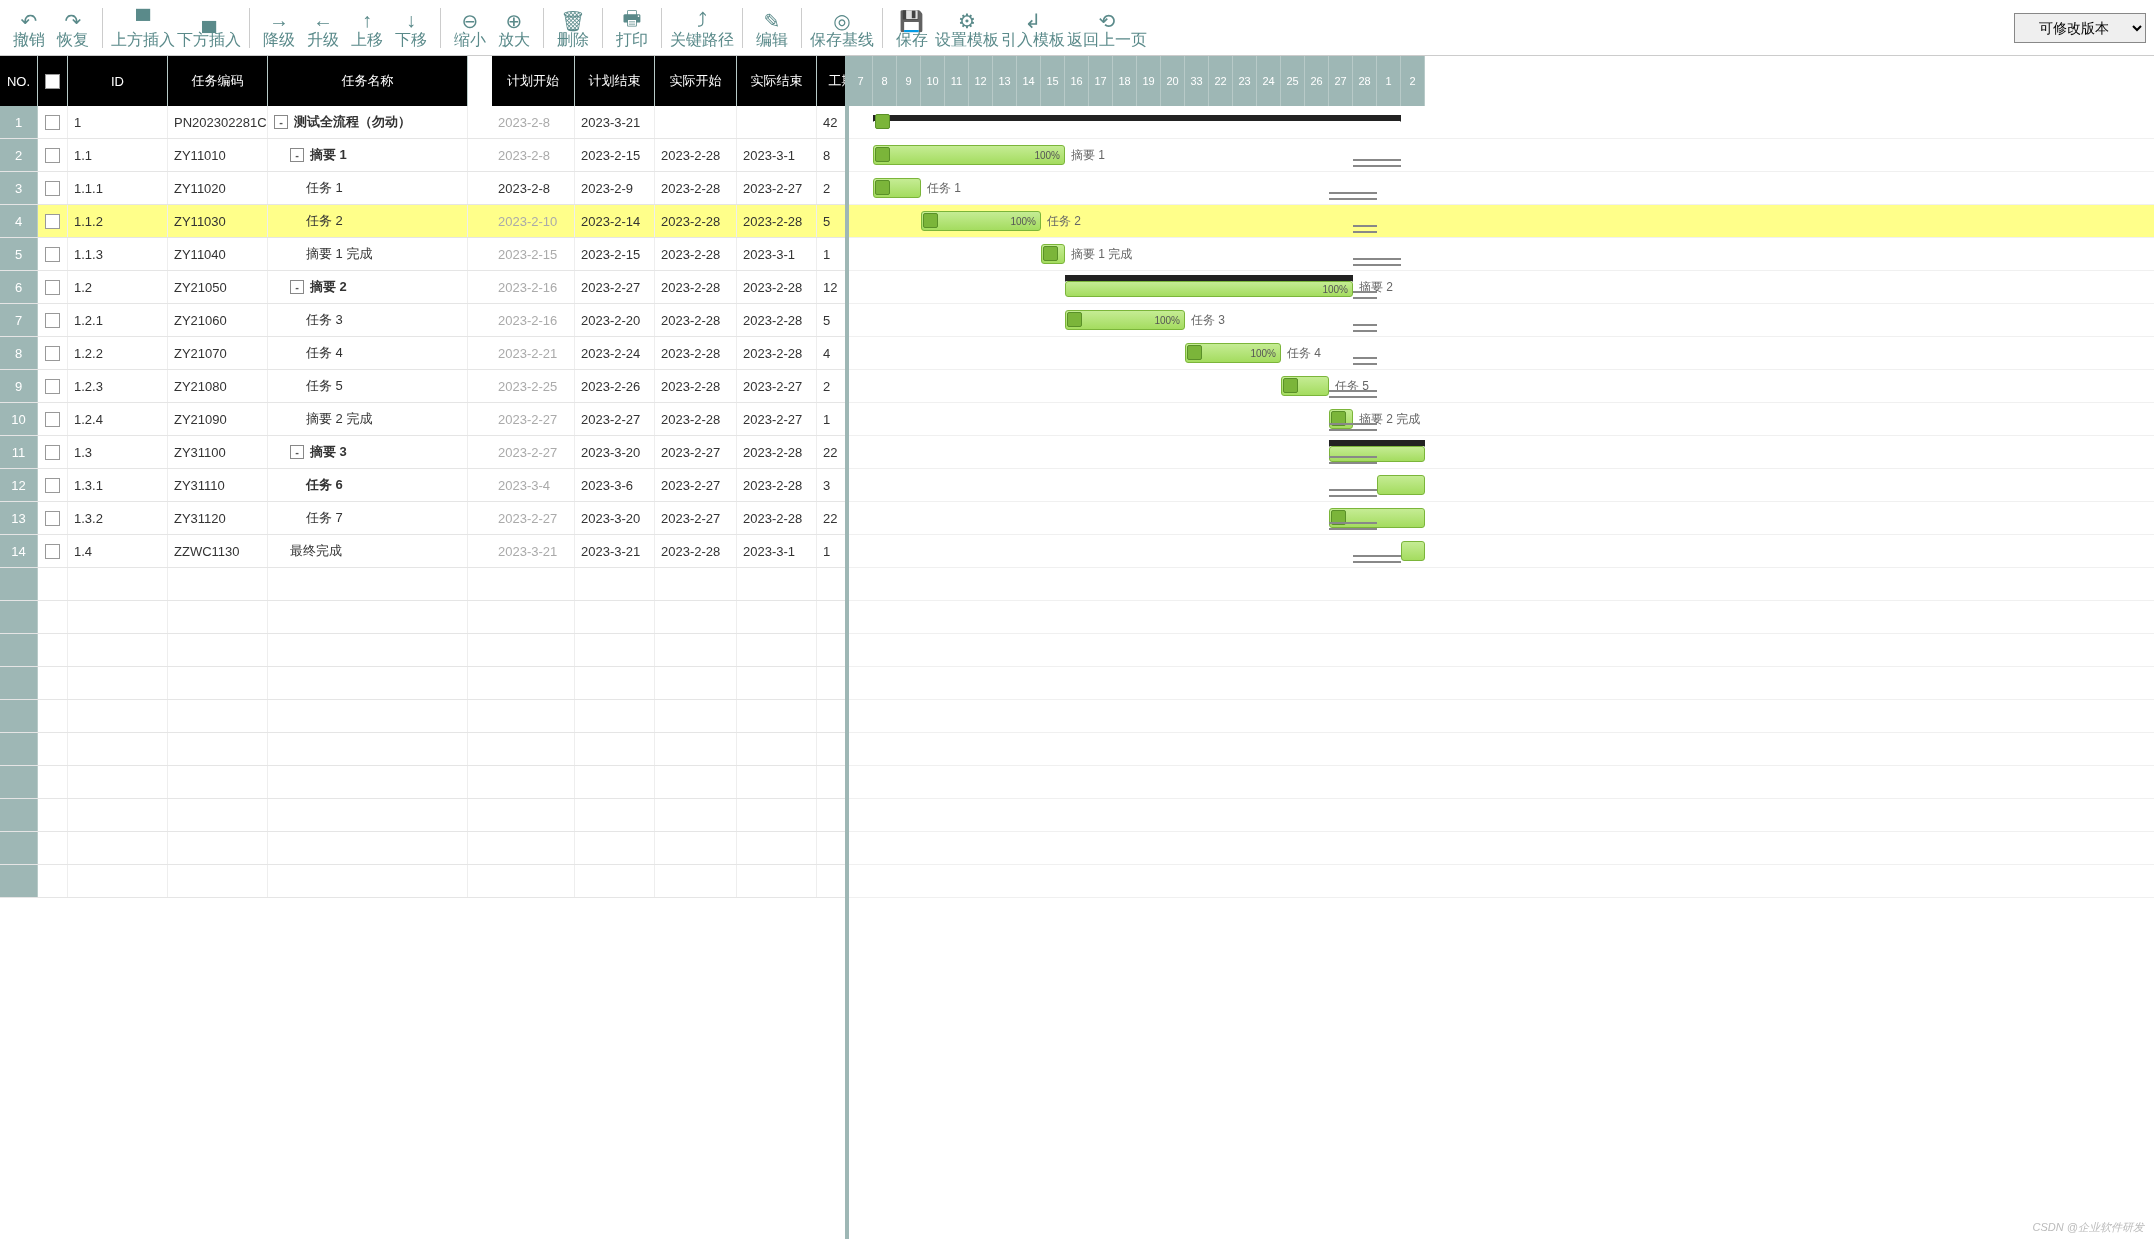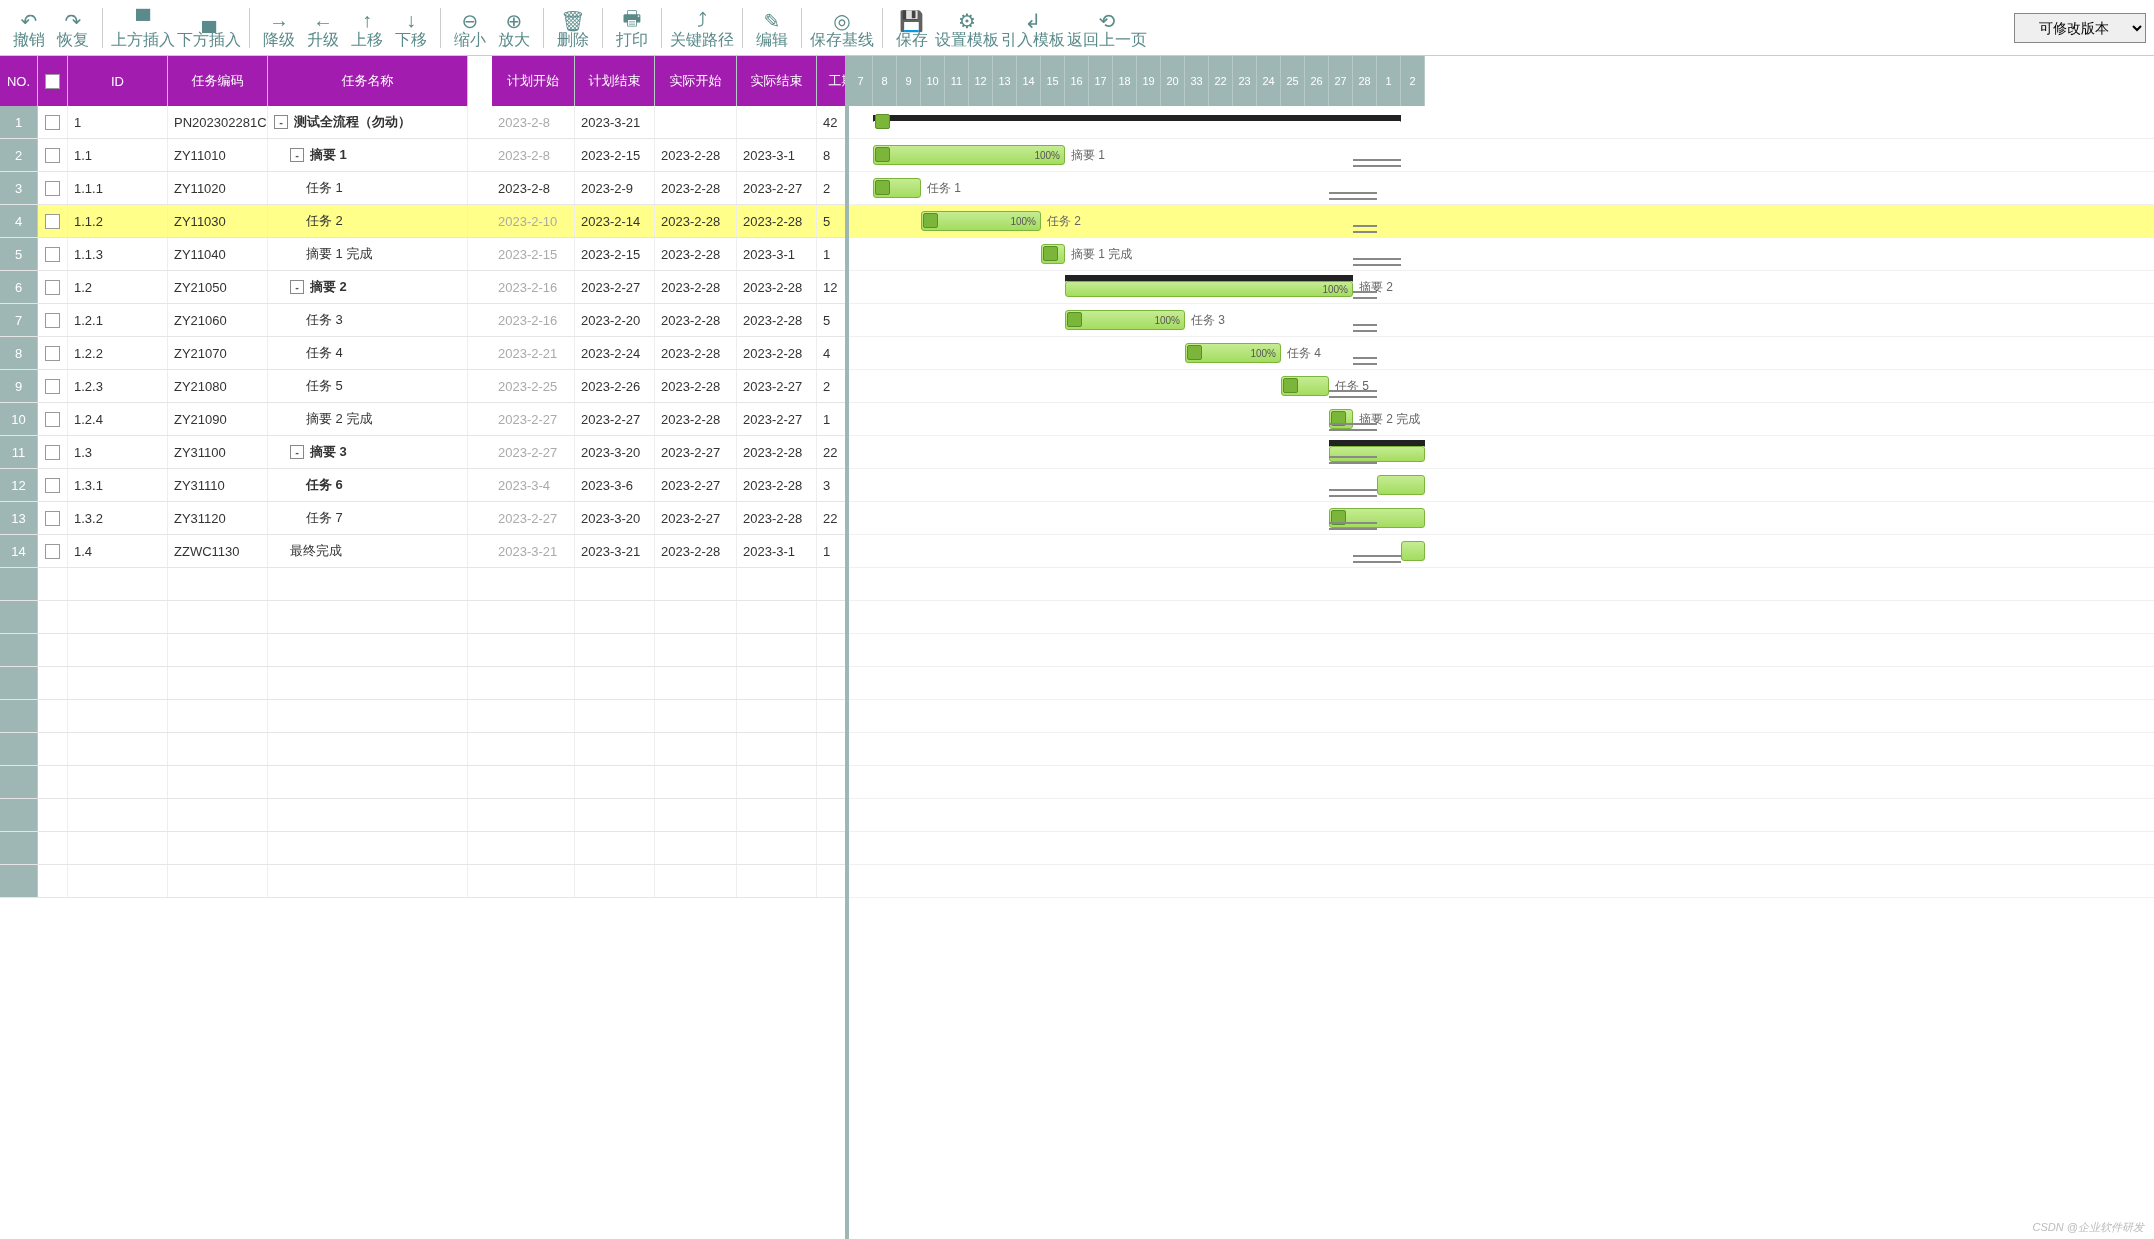--- a/index.html
+++ b/index.html
@@ -8,21 +8,21 @@
     .toolbar{display:flex;align-items:center;height:56px;border-bottom:1px solid #ccc;padding:0 8px;gap:2px;}
     .tb-btn{display:flex;flex-direction:column;align-items:center;justify-content:center;min-width:42px;height:48px;cursor:pointer;color:#5a8a8a;border-radius:3px;}
     .tb-icon{font-size:20px;height:24px;display:flex;align-items:center;justify-content:center;}
     .tb-label{font-size:16px;color:#5a8a8a;line-height:14px;}
     .tb-sep{width:1px;height:40px;background:#ccc;margin:0 6px;}
     .tb-spacer{flex:1;}
     .version-select{height:30px;border:1px solid #888;padding:2px 20px;font-size:14px;min-width:120px;}
     .content{flex:1;display:flex;overflow:hidden;}
     .grid{flex:0 0 849px;display:flex;flex-direction:column;border-right:4px solid #9eb7b5;overflow:hidden;}
     .grid-head{display:flex;height:50px;}
-    .grid-head .gc{background:#a21caf;color:#fff;border-right:1px solid #b8cac8;display:flex;align-items:center;justify-content:center;font-size:13px;}
+    .grid-head .gc{background:#000000;color:#fff;border-right:1px solid #b8cac8;display:flex;align-items:center;justify-content:center;font-size:13px;}
     .grid-body{flex:1;overflow:auto;}
     .gr{display:flex;height:33px;border-bottom:1px solid #e5e5e5;align-items:stretch;}
     .gr.sel{background:#ffff8a;}
     .gc{border-right:1px solid #eee;display:flex;align-items:center;padding:0 6px;overflow:hidden;white-space:nowrap;}
     .gc-no{flex:0 0 38px;background:#9eb7b5;color:#fff;justify-content:center;border-right:1px solid #b8cac8;}
     .gc-chk{flex:0 0 30px;justify-content:center;}
     .gc-id{flex:0 0 100px;}
     .gc-code{flex:0 0 100px;}
     .gc-name{flex:0 0 200px;}
     .gc-pstart{flex:0 0 83px;margin-left:24px;}

